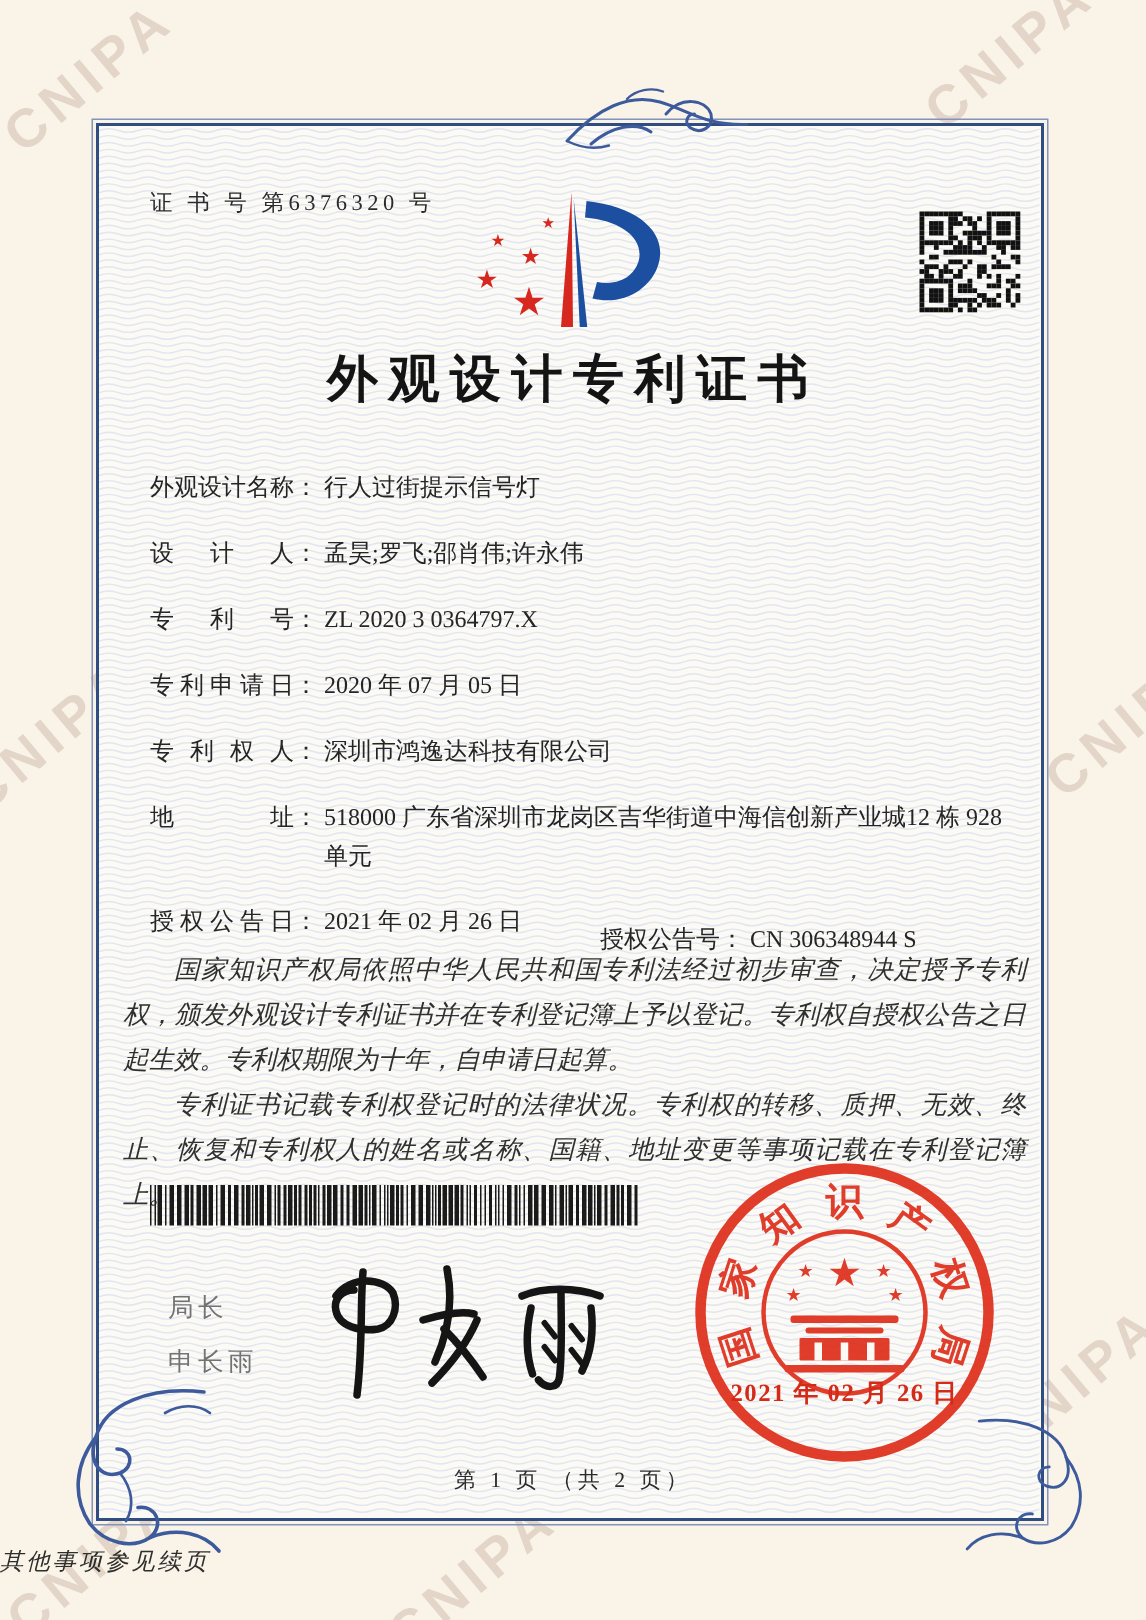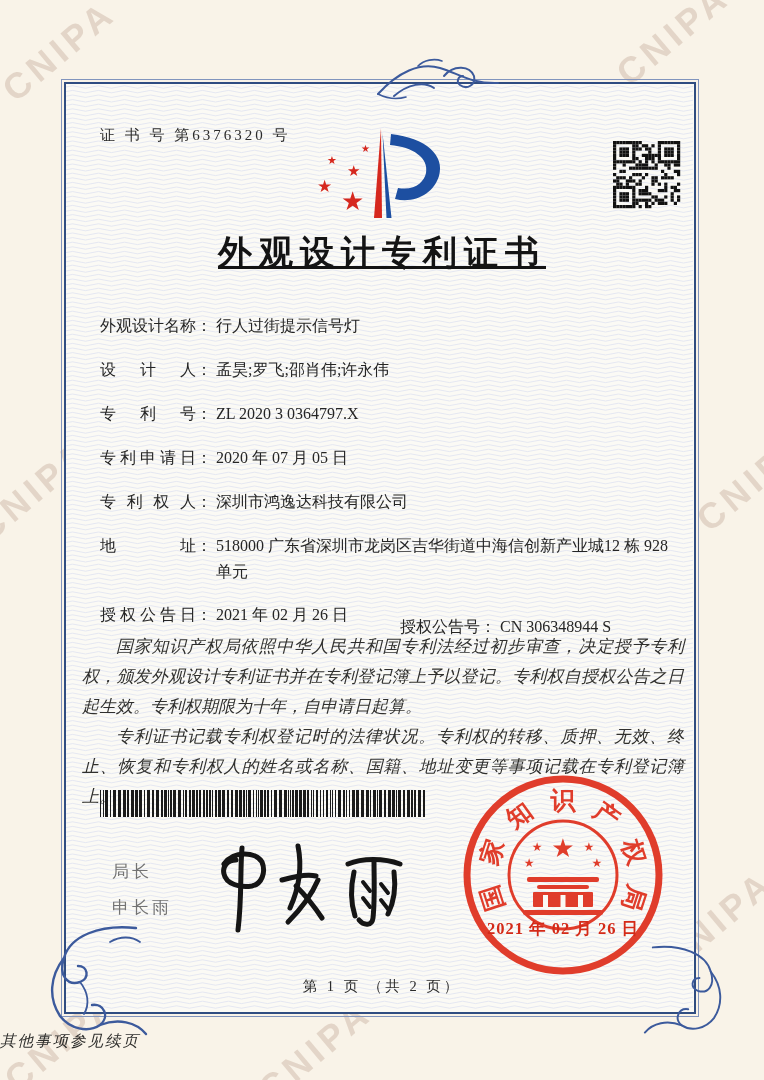--- a/index.html
+++ b/index.html
@@ -14,21 +14,21 @@
 
   
   .frame{position:absolute;left:64px;top:82px;width:632px;height:932px;
          border:2.5px solid #304d81;outline:1.5px solid #8194bd;outline-offset:2px;
          background:#fbfaf5;box-sizing:border-box;pointer-events:none;}
   .guilloche{position:absolute;left:0;top:0;}
 
   
   .cert-no{position:absolute;left:100px;top:126px;font-size:15px;letter-spacing:3px;color:#2b2b2b;}
   .title{position:absolute;left:0;top:230px;width:764px;text-align:center;font-size:34px;
-         font-weight:bold;letter-spacing:7px;color:#141414;text-decoration:underline;}
+         font-weight:bold;letter-spacing:7px;color:#141414;}
   .fields{position:absolute;left:100px;top:312px;width:575px;font-size:16px;color:#252525;}
   .frow{margin-bottom:16px;line-height:28px;white-space:nowrap;position:relative;}
   .flabel{display:inline-block;width:96px;text-align:justify;text-align-last:justify;vertical-align:top;}
   .fcolon{display:inline-block;vertical-align:top;margin-right:4px;}
   .fvalue{display:inline-block;vertical-align:top;white-space:normal;}
   .fvalue.wrap{width:452px;line-height:26px;padding-top:1px;}
   .grant2{position:absolute;left:300px;top:0;margin-top:12px;}
   .grant2 .flabel{width:80px;}
 
   .paras{position:absolute;left:82px;top:632px;width:602px;font-size:17px;line-height:30px;

